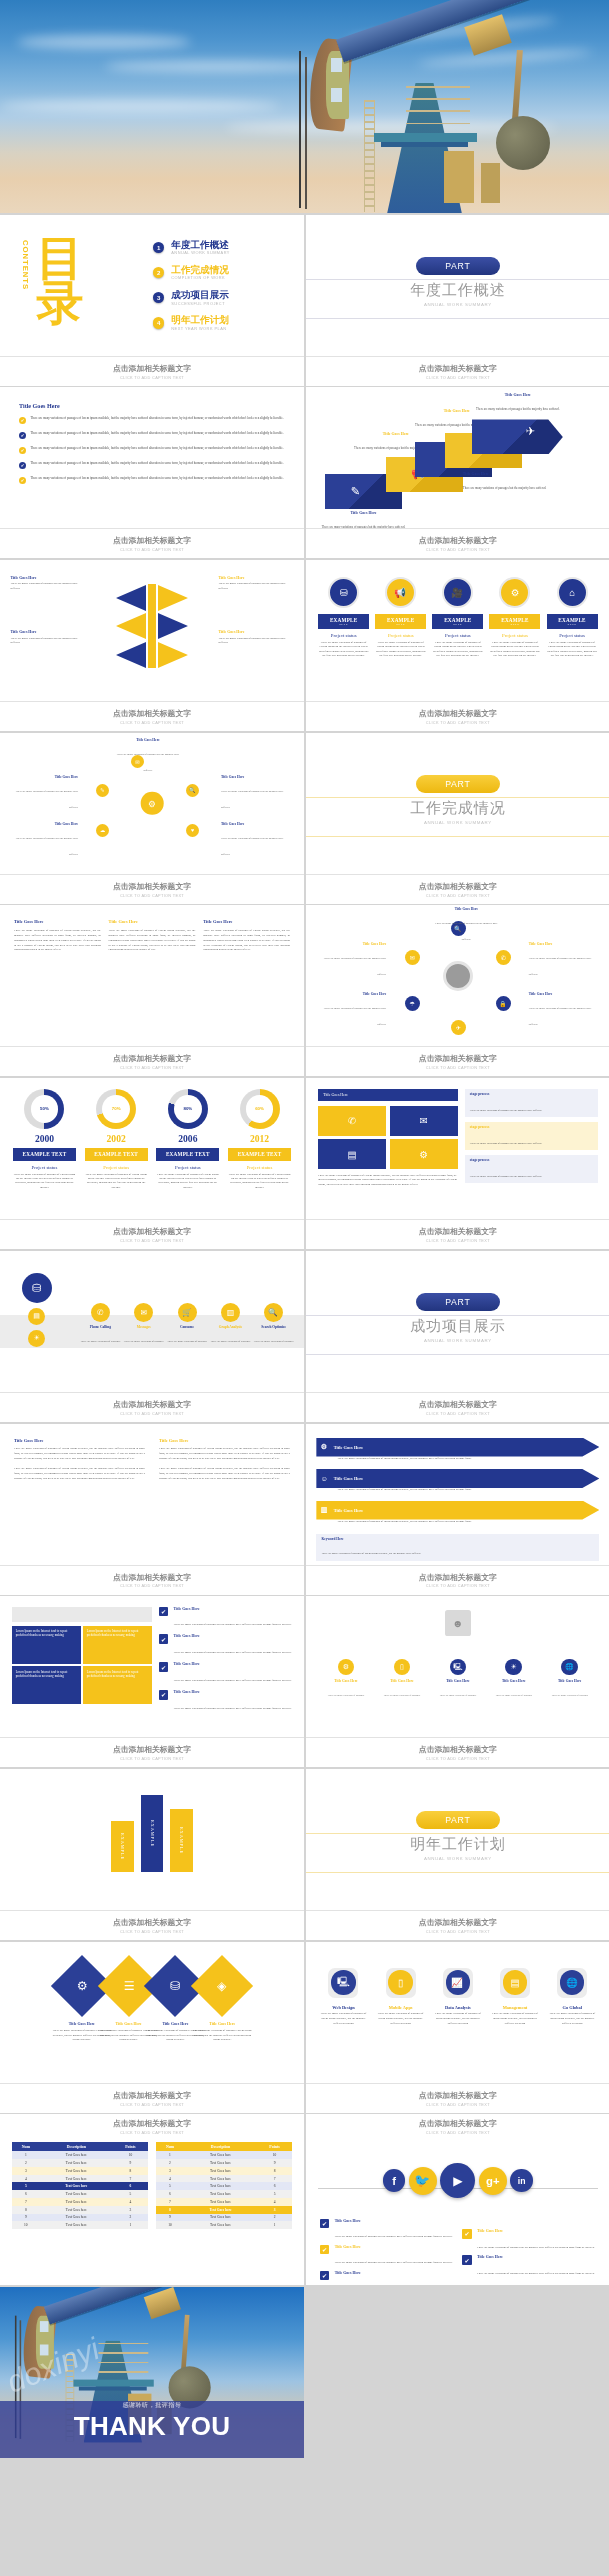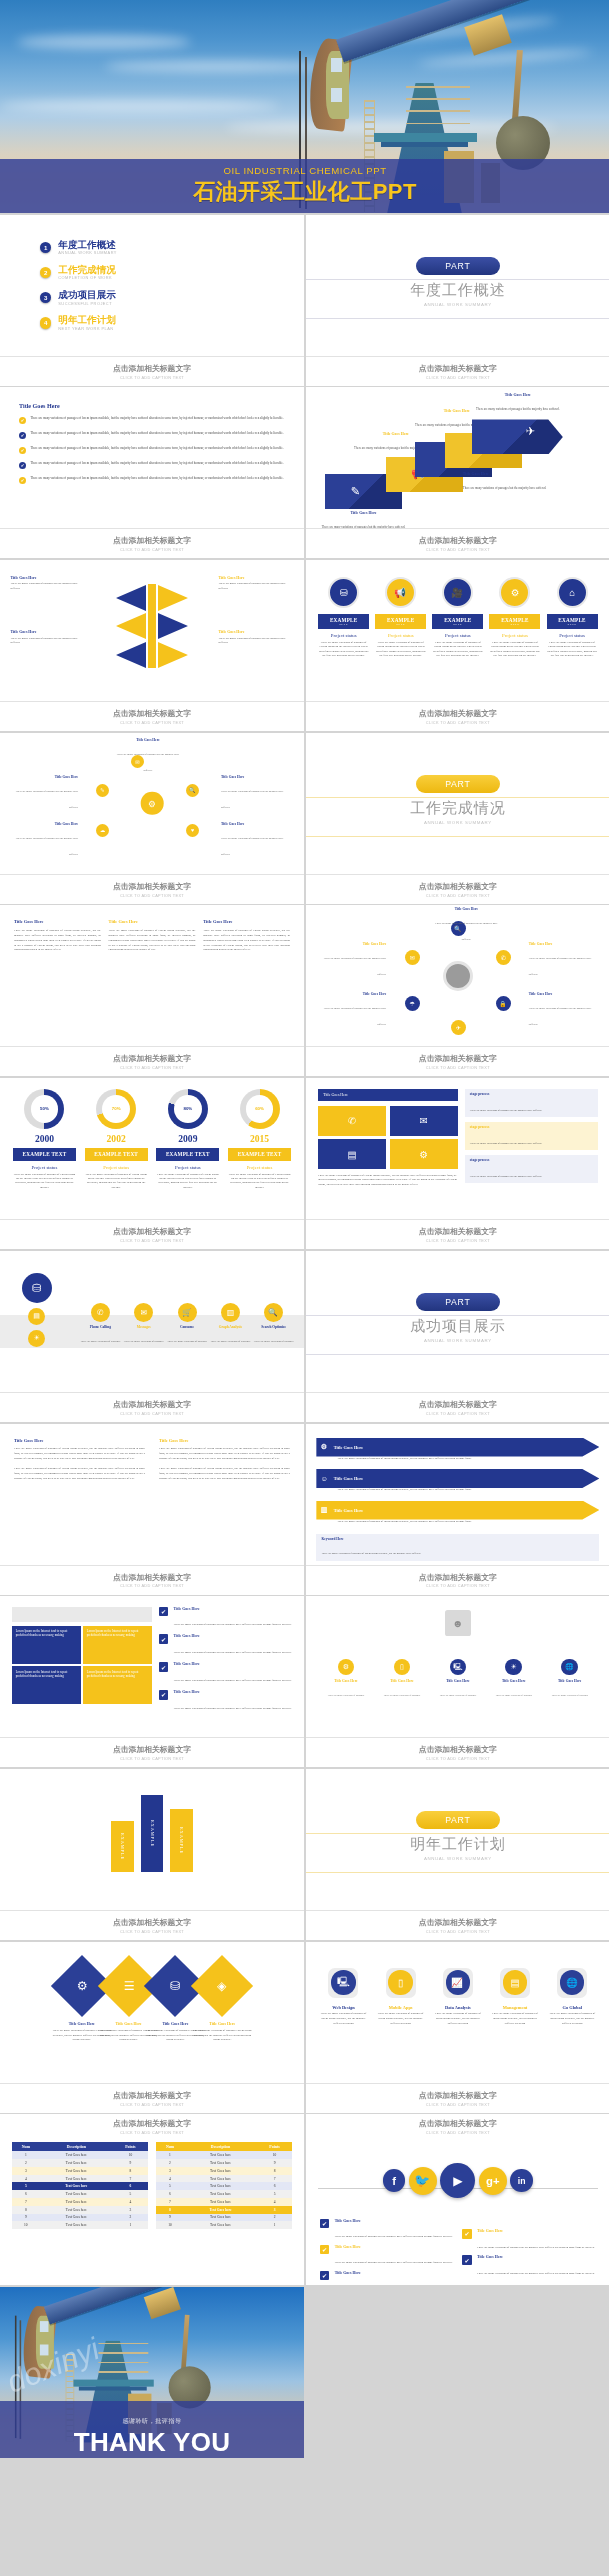--- a/index.html
+++ b/index.html
@@ -315,21 +315,21 @@
   .so-b{padding:0 14px;display:flex;gap:8.7px;position:absolute;top:80px;left:0;right:0;}
   .so-col{flex:1;display:flex;flex-direction:column;gap:4.4px;}
 
   
   .closing{width:304px;height:171px;position:relative;overflow:hidden;background:#2f6fae;}
   .closing .sky2{position:absolute;inset:0;
     background:linear-gradient(to bottom,#1f6fc0 0%,#4d96d2 30%,#9dc3e2 55%,#dbc9ae 78%,#e7d0b0 100%);}
   .closing .rig2{position:absolute;left:70px;bottom:33px;width:226px;height:122px;}
   .closing-band{position:absolute;left:0;right:0;bottom:0;height:57px;
     background:rgba(46,60,150,.8);display:flex;flex-direction:column;
-    align-items:center;justify-content:flex-end;}
+    align-items:center;justify-content:flex-start;}
   .cl-cn{color:#e6e6ee;font-size:6.1px;letter-spacing:.08em;}
   .cl-en{color:#fff;font-size:26px;font-weight:bold;letter-spacing:.01em;margin-top:0.9px;}
   .wm{position:absolute;left:5.2px;top:61px;font-size:31px;color:rgba(255,255,255,.38);
       transform:rotate(-22deg);font-style:italic;white-space:nowrap;pointer-events:none;}
   .blank{width:304px;height:171px;background:#d4d4d4;}
 </style>
 </head>
 <body>
 
 <div class="page">
@@ -354,31 +354,31 @@
       <div class="rail"></div>
       <div class="plat"></div>
         <div class="plat2"></div>
       <div class="beam"></div>
       <div class="cap"></div>
       <div class="rod"></div>
       <div class="cw"></div>
       <div class="yell"></div>
         <div class="yell2"></div>
     </div>
-    <div class="cover-band">
-      <div class="cover-en">OIL INDUSTRIAL CHEMICAL PPT</div>
-      <div class="cover-cn">石油开采工业化工PPT</div>
-    </div>
   </div>
 
   <div class="grid">
 
     <div class="slide">
       <div class="slide-body">
         <div class="contents">
+          <div class="cts-left">
+            <div class="cts-en">CONTENTS</div>
+            <div class="cts-cn">目录</div>
+          </div>
           <div class="cts-right">
             <div class="cts-item">
               <div class="cts-num b">1</div>
               <div>
                 <div class="cts-t1 blue">年度工作概述</div>
                 <div class="cts-t2">ANNUAL WORK SUMMARY</div>
               </div>
             </div>
             <div class="cts-item">
               <div class="cts-num y">2</div>
@@ -731,30 +731,30 @@
             </div>
             <div class="dn-y yel">2002</div>
             <div class="ex-tag y">EXAMPLE TEXT</div>
             <div class="ex-h yel">Project status</div>
             <div class="ex-p">There are many variations of passages of Lorem Ipsum on the Internet tend to repeat predefined chunks as necessary, making this the first true generator on the Internet.</div>
           </div>
           <div class="dn-col">
             <div class="dn-c" style="background:conic-gradient(#23378f 0 80%,#dcdcdc 80% 100%);">
               <div class="dn-v blue">80%</div>
             </div>
-            <div class="dn-y blue">2009</div>
+            <div class="dn-y blue">2006</div>
             <div class="ex-tag b">EXAMPLE TEXT</div>
             <div class="ex-h blue">Project status</div>
             <div class="ex-p">There are many variations of passages of Lorem Ipsum on the Internet tend to repeat predefined chunks as necessary, making this the first true generator on the Internet.</div>
           </div>
           <div class="dn-col">
             <div class="dn-c" style="background:conic-gradient(#f5c21b 0 60%,#dcdcdc 60% 100%);">
               <div class="dn-v yel">60%</div>
             </div>
-            <div class="dn-y yel">2015</div>
+            <div class="dn-y yel">2012</div>
             <div class="ex-tag y">EXAMPLE TEXT</div>
             <div class="ex-h yel">Project status</div>
             <div class="ex-p">There are many variations of passages of Lorem Ipsum on the Internet tend to repeat predefined chunks as necessary, making this the first true generator on the Internet.</div>
           </div>
         </div>
       </div>
       <div class="slide-foot">
         <div class="foot-cn">点击添加相关标题文字</div>
         <div class="foot-en">CLICK TO ADD CAPTION TEXT</div>
       </div>

